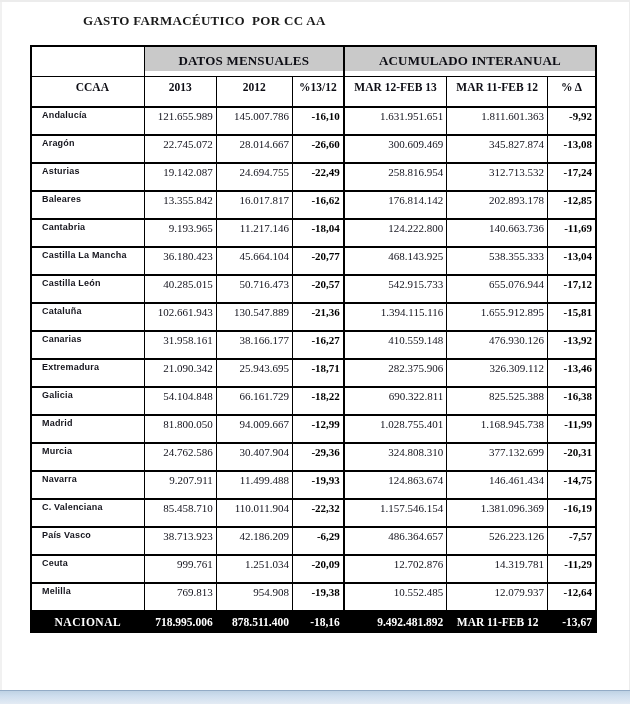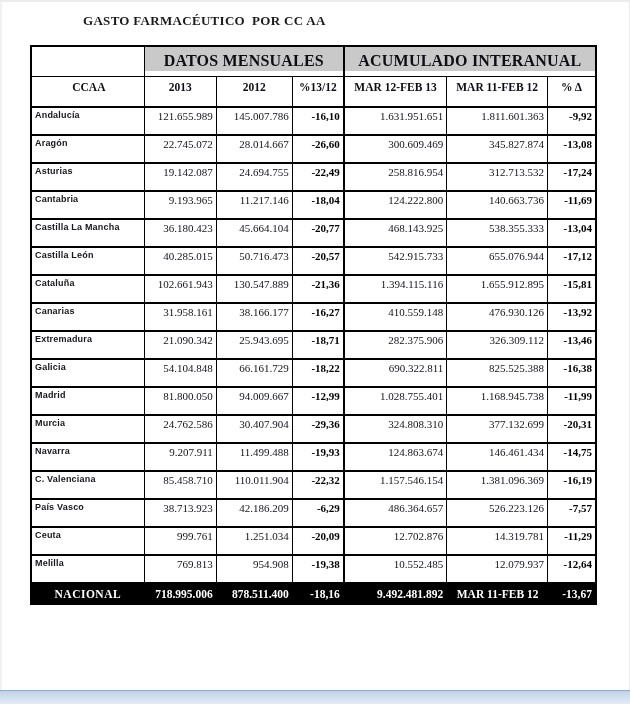--- a/index.html
+++ b/index.html
@@ -16,34 +16,34 @@
   table.main{
     position:absolute;left:30px;top:45px;width:567px;
     border-collapse:collapse;table-layout:fixed;background:#fff;
     border:2px solid var(--border,#000);
   }
   th,td{border:1px solid var(--border,#000);overflow:hidden;box-sizing:border-box}
   col.w0{width:110px}col.w1{width:70px}col.w2{width:74px}col.w3{width:50px}
   col.w4{width:100px}col.w5{width:98px}col.w6{width:47px}
 
   thead th.group{
-    height:30px;font-family:"Liberation Serif",serif;font-weight:bold;font-size:16px;
+    height:30px;font-family:"Liberation Serif",serif;font-weight:bold;font-size:13px;
     text-align:center;vertical-align:middle;color:#0d0d14;letter-spacing:.2px;
   }
   th.gfill{background:linear-gradient(var(--header_fill,#c9c9c9) 0 84%,#fff 84%)}
   th.gempty{background:#fff}
 
   thead th.colh{
     height:31px;font-family:"Liberation Serif",serif;font-weight:bold;font-size:11.5px;
     text-align:center;vertical-align:top;padding-top:4px;color:#0d0d14;
     border-bottom:2px solid var(--border,#000);
   }
 
   tbody td{height:28px;vertical-align:top;padding-top:2px;border-top:2px solid var(--border,#000)}
-  td.label,th.c0{padding-left:3px}
+  td.label,th.c0{padding-left:10px}
   td.label{
     font-family:"Liberation Sans",sans-serif;font-weight:bold;font-size:9px;
     color:#15151d;text-align:left;letter-spacing:.2px;margin-top:32px;
   }
   td.num{
     font-family:"Liberation Serif",serif;font-size:11px;color:#12121c;
     text-align:right;padding-right:3px;
   }
   td.pct{font-weight:bold;color:#000}
   .c4{border-left-width:2px}
@@ -116,20 +116,29 @@
       <tr class="">
         <td class="c0 label">Asturias</td>
         <td class="c1 num">19.142.087</td>
         <td class="c2 num">24.694.755</td>
         <td class="c3 num pct">-22,49</td>
         <td class="c4 num">258.816.954</td>
         <td class="c5 num">312.713.532</td>
         <td class="c6 num pct">-17,24</td>
       </tr>
       <tr class="">
+        <td class="c0 label">Baleares</td>
+        <td class="c1 num">13.355.842</td>
+        <td class="c2 num">16.017.817</td>
+        <td class="c3 num pct">-16,62</td>
+        <td class="c4 num">176.814.142</td>
+        <td class="c5 num">202.893.178</td>
+        <td class="c6 num pct">-12,85</td>
+      </tr>
+      <tr class="">
         <td class="c0 label">Cantabria</td>
         <td class="c1 num">9.193.965</td>
         <td class="c2 num">11.217.146</td>
         <td class="c3 num pct">-18,04</td>
         <td class="c4 num">124.222.800</td>
         <td class="c5 num">140.663.736</td>
         <td class="c6 num pct">-11,69</td>
       </tr>
       <tr class="">
         <td class="c0 label">Castilla La Mancha</td>

